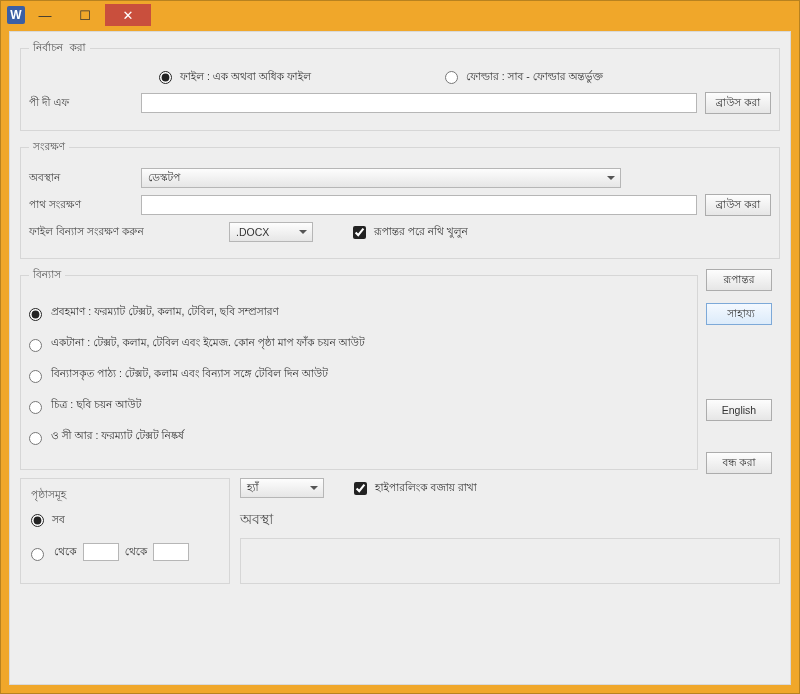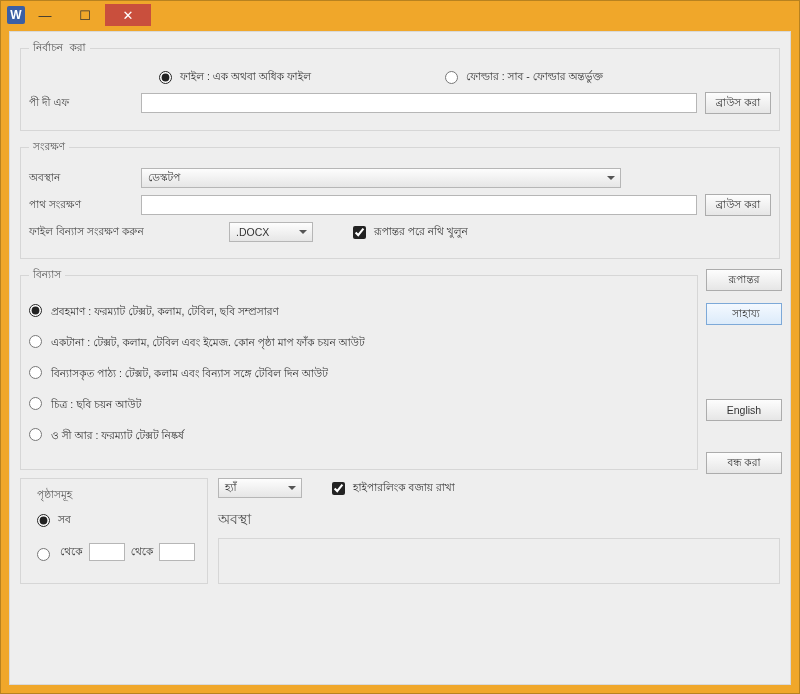--- a/index.html
+++ b/index.html
@@ -18,24 +18,24 @@
 .radio{display:flex;align-items:center;gap:4px;font-size:10.5px;color:#333;}
 input[type=radio],input[type=checkbox]{margin:0 4px 0 0;accent-color:#222;}
 .textinput{flex:1;height:20px;border:1px solid #b6b6b6;background:#fff;box-sizing:border-box;padding:0 4px;font-size:11px;}
 .btn{height:22px;min-width:66px;border:1px solid #acacac;background:linear-gradient(#fdfdfd,#e6e6e6);font-size:10.5px;color:#333;padding:0 8px;box-sizing:border-box;display:flex;align-items:center;justify-content:center;cursor:default;}
 .btn.blue{border:1px solid #7da9d8;background:linear-gradient(#f4f9ff,#dcebfa);padding-left:12px;}
 .select{height:20px;border:1px solid #b6b6b6;background:linear-gradient(#fdfdfd,#e6e6e6);font-size:10.5px;padding:0 16px 0 6px;position:relative;display:flex;align-items:center;box-sizing:border-box;}
 .select::after{content:"";position:absolute;right:5px;top:7px;border:4px solid transparent;border-top-color:#555;}
 .bodyrow{display:flex;gap:8px;}
 .leftcol{flex:1;}
 .rightcol{width:74px;display:flex;flex-direction:column;gap:12px;padding-top:2px;}
-.rightcol .btn{width:76px;}
-.layoutopt{display:flex;align-items:flex-start;gap:5px;font-size:10.5px;color:#333;margin:14px 0;}
+.rightcol .btn{width:66px;}
+.layoutopt{display:flex;align-items:flex-end;gap:5px;font-size:10.5px;color:#333;margin:14px 0;}
 .bottomarea{display:flex;gap:10px;margin-top:4px;}
-.pagesbox{border:1px solid #d6d6d6;padding:8px 16px;width:188px;box-sizing:border-box;}
+.pagesbox{border:1px solid #d6d6d6;padding:8px 10px;width:210px;box-sizing:border-box;}
 .smallinput{width:36px;height:18px;border:1px solid #b6b6b6;background:#fff;box-sizing:border-box;}
 .midbox{flex:1;}
 .statusbox{border:1px solid #d6d6d6;height:46px;margin-top:6px;padding:4px 6px;box-sizing:border-box;}
 .spacer{flex:1;}
 </style>
 </head>
 <body>
 
 <div class="window">
   <div class="titlebar">

